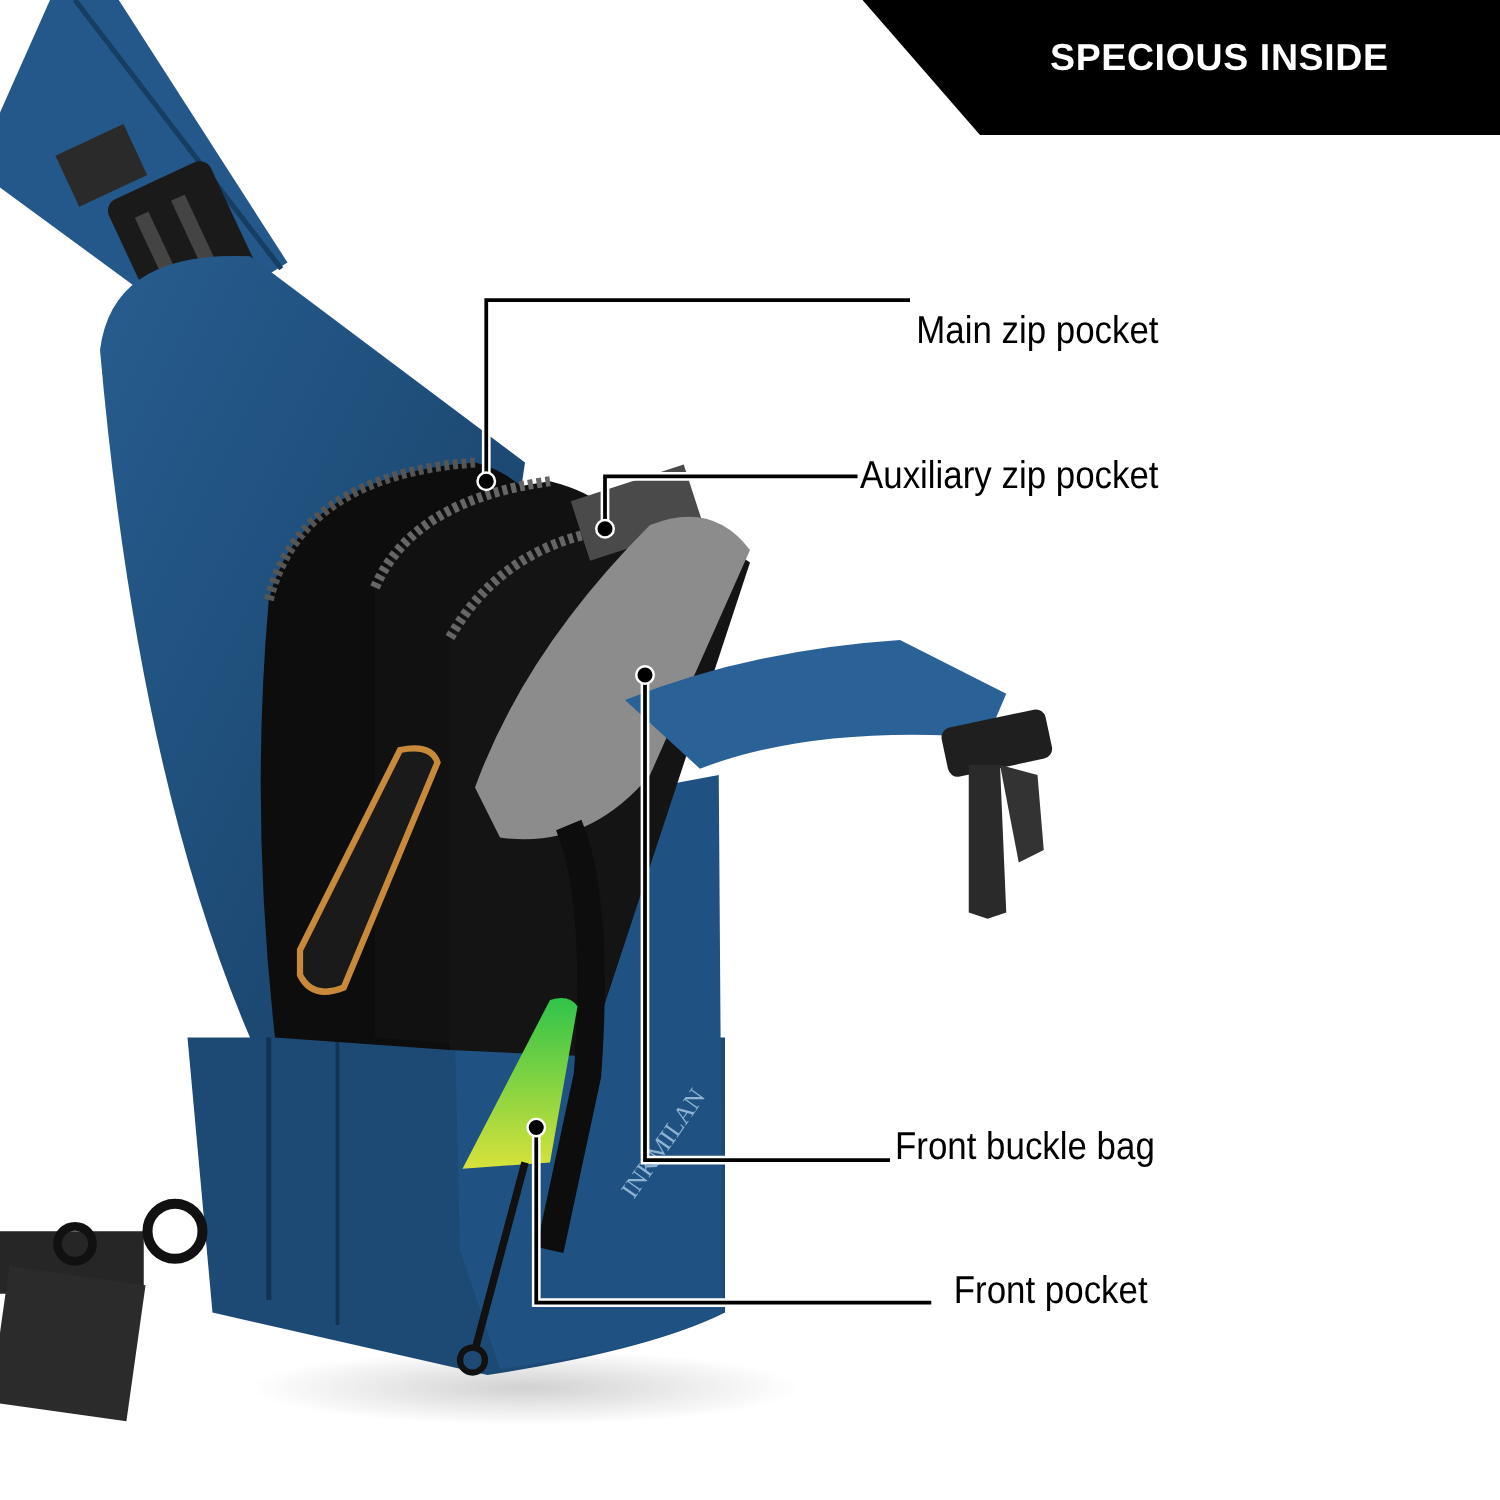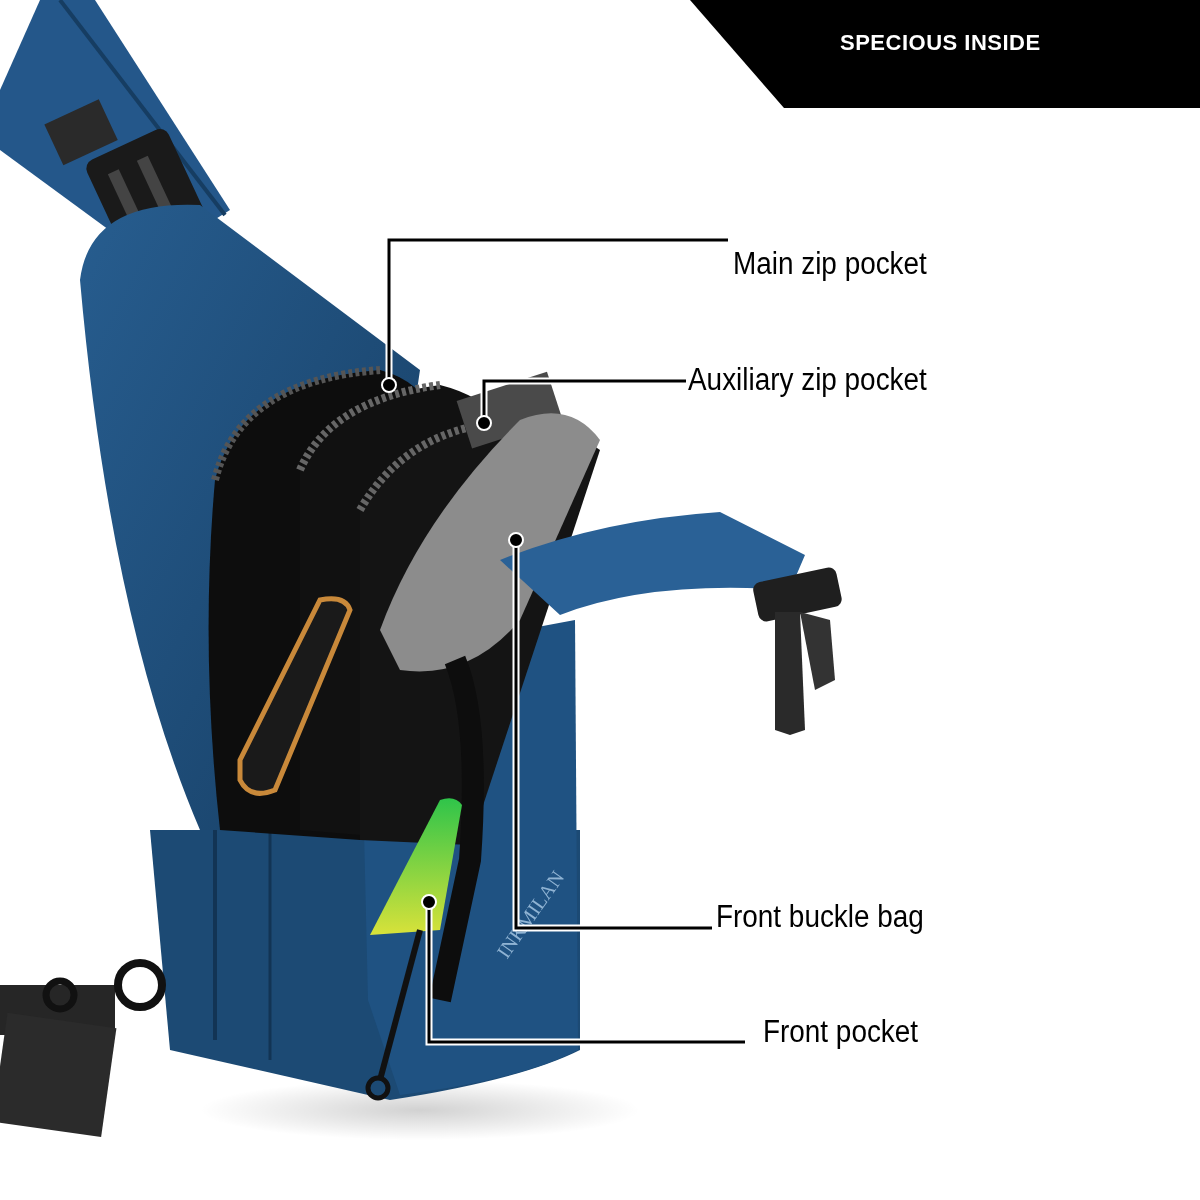--- a/index.html
+++ b/index.html
@@ -1,18 +1,18 @@
 <!DOCTYPE html>
 <html><head>
 <meta charset="utf-8">
 <style>
   html, body { margin: 0; padding: 0; }
   body { width: 1200px; height: 1200px; background: #ffffff; position: relative; overflow: hidden; font-family: "Liberation Sans", sans-serif; }
   .banner { position: absolute; top: 0; left: 690px; width: 510px; height: 108px; background: #000; clip-path: polygon(0 0, 100% 0, 100% 100%, 94px 100%); }
-  .banner-text { position: absolute; top: 30px; left: 840px; color: #fff; font-size: 22px; font-weight: bold; letter-spacing: 0.5px; font-family: "Liberation Sans", sans-serif; }
+  .banner-text { position: absolute; top: 30px; left: 840px; color: #fff; font-size: 30px; font-weight: bold; letter-spacing: 0.5px; font-family: "Liberation Sans", sans-serif; }
   .product { position: absolute; left: 0; top: 0; width: 1200px; height: 1200px; }
   .label { position: absolute; color: #000; font-size: 31px; font-family: "Liberation Sans Narrow", "Liberation Sans", sans-serif; transform: scaleX(0.9); transform-origin: left center; white-space: nowrap; line-height: 1; }
 </style>
 </head>
 <body>
 
 <svg class="product" viewBox="0 0 1200 1200" xmlns="http://www.w3.org/2000/svg">
   <defs>
     <linearGradient id="bodyGrad" x1="0" y1="0" x2="1" y2="1">
       <stop offset="0" stop-color="#275d8f"></stop>

